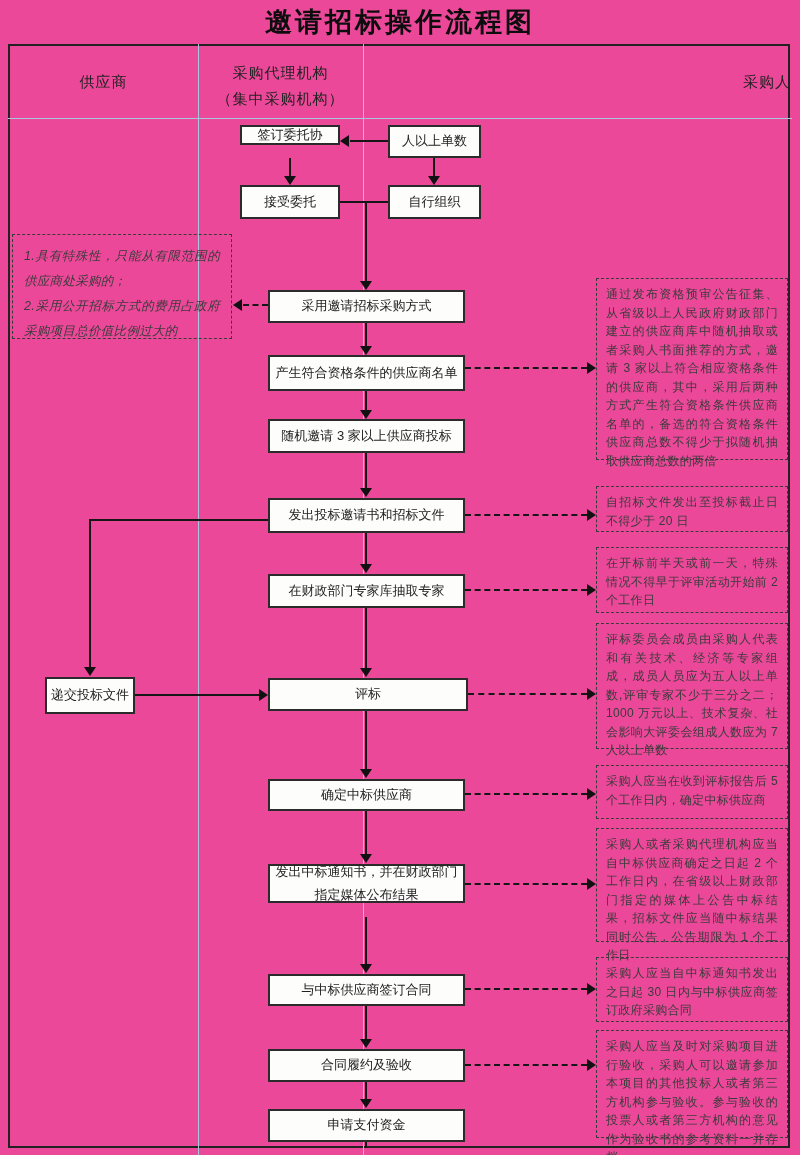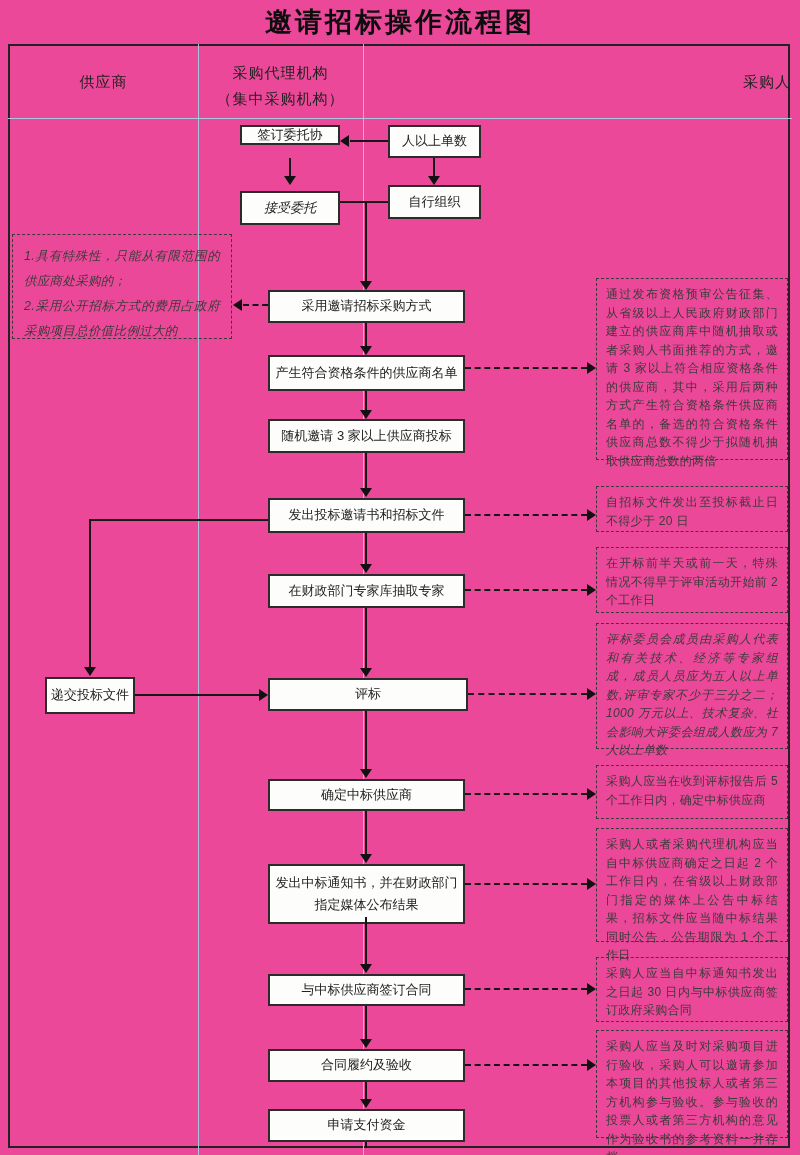--- a/index.html
+++ b/index.html
@@ -60,46 +60,46 @@
 
   <div class="lane-label" style="left:9px; top:73px; width:189px;">供应商</div>
   <div class="lane-label" style="left:198px; top:60px; width:165px; line-height:26px;">
     <div>采购代理机构</div>
     <div>（集中采购机构）</div>
   </div>
   <div class="lane-label" style="left:363px; top:73px; width:428px;text-align:right;">采购人</div>
 
   <div class="fbox" style="left:240px; top:125px; width:100px; height:20px;">签订委托协</div>
   <div class="fbox" style="left:388px; top:125px; width:93px; height:33px;">人以上单数</div>
-  <div class="fbox" style="left:240px; top:191px; width:100px; height:34px;font-style:italic;">接受委托</div>
+  <div class="fbox" style="left:240px; top:185px; width:100px; height:34px;">接受委托</div>
   <div class="fbox" style="left:388px; top:185px; width:93px; height:34px;">自行组织</div>
 
   <div class="fbox" style="left:268px; top:290px; width:197px; height:33px;">采用邀请招标采购方式</div>
   <div class="fbox" style="left:268px; top:355px; width:197px; height:36px;">产生符合资格条件的供应商名单</div>
   <div class="fbox" style="left:268px; top:419px; width:197px; height:34px;">随机邀请 3 家以上供应商投标</div>
   <div class="fbox" style="left:268px; top:498px; width:197px; height:35px;">发出投标邀请书和招标文件</div>
   <div class="fbox" style="left:268px; top:574px; width:197px; height:34px;">在财政部门专家库抽取专家</div>
   <div class="fbox" style="left:268px; top:678px; width:200px; height:33px;">评标</div>
   <div class="fbox" style="left:268px; top:779px; width:197px; height:32px;">确定中标供应商</div>
-  <div class="fbox wrap" style="left:268px; top:864px; width:197px; height:60px;">发出中标通知书，并在财政部门指定媒体公布结果</div>
+  <div class="fbox wrap" style="left:268px; top:864px; width:197px; height:39px;">发出中标通知书，并在财政部门指定媒体公布结果</div>
   <div class="fbox" style="left:268px; top:974px; width:197px; height:32px;">与中标供应商签订合同</div>
   <div class="fbox" style="left:268px; top:1049px; width:197px; height:33px;">合同履约及验收</div>
   <div class="fbox" style="left:268px; top:1109px; width:197px; height:33px;">申请支付资金</div>
 
   <div class="fbox" style="left:45px; top:677px; width:90px; height:37px;">递交投标文件</div>
 
   <div class="dnote lnote" style="left:12px; top:234px; width:220px; height:105px;font-style:italic;">
     <div class="li">1.具有特殊性，只能从有限范围的供应商处采购的；</div>
     <div class="li">2.采用公开招标方式的费用占政府采购项目总价值比例过大的</div>
   </div>
 
   <div class="dnote" style="left:596px; top:278px; width:192px; height:182px;">通过发布资格预审公告征集、从省级以上人民政府财政部门建立的供应商库中随机抽取或者采购人书面推荐的方式，邀请 3 家以上符合相应资格条件的供应商，其中，采用后两种方式产生符合资格条件供应商名单的，备选的符合资格条件供应商总数不得少于拟随机抽取供应商总数的两倍</div>
   <div class="dnote" style="left:596px; top:486px; width:192px; height:46px;">自招标文件发出至投标截止日不得少于 20 日</div>
   <div class="dnote" style="left:596px; top:547px; width:192px; height:66px;">在开标前半天或前一天，特殊情况不得早于评审活动开始前 2 个工作日</div>
-  <div class="dnote" style="left:596px; top:623px; width:192px; height:126px;font-style:italic;">评标委员会成员由采购人代表和有关技术、经济等专家组成，成员人员应为五人以上单数,评审专家不少于三分之二；1000 万元以上、技术复杂、社会影响大评委会组成人数应为 7 人以上单数</div>
+  <div class="dnote" style="left:596px; top:623px; width:192px; height:126px;">评标委员会成员由采购人代表和有关技术、经济等专家组成，成员人员应为五人以上单数,评审专家不少于三分之二；1000 万元以上、技术复杂、社会影响大评委会组成人数应为 7 人以上单数</div>
   <div class="dnote" style="left:596px; top:765px; width:192px; height:54px;">采购人应当在收到评标报告后 5 个工作日内，确定中标供应商</div>
   <div class="dnote" style="left:596px; top:828px; width:192px; height:114px;">采购人或者采购代理机构应当自中标供应商确定之日起 2 个工作日内，在省级以上财政部门指定的媒体上公告中标结果，招标文件应当随中标结果同时公告，公告期限为 1 个工作日</div>
   <div class="dnote" style="left:596px; top:957px; width:192px; height:65px;">采购人应当自中标通知书发出之日起 30 日内与中标供应商签订政府采购合同</div>
   <div class="dnote" style="left:596px; top:1030px; width:192px; height:108px;">采购人应当及时对采购项目进行验收，采购人可以邀请参加本项目的其他投标人或者第三方机构参与验收。参与验收的投票人或者第三方机构的意见作为验收书的参考资料一并存档</div>
 
   <div class="hline" style="left:350px; top:140px; width:38px;"></div>
   <div class="arr-left" style="left:340px; top:135px;"></div>
 
   <div class="vline" style="left:289px; top:158px; height:20px;"></div>
   <div class="arr-down" style="left:284px; top:176px;"></div>

